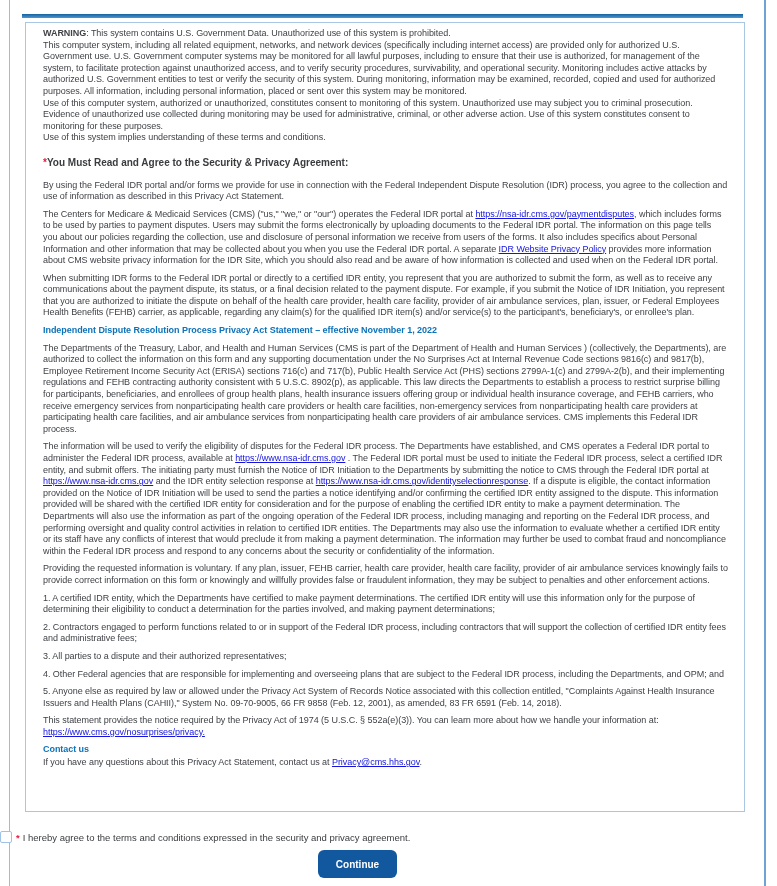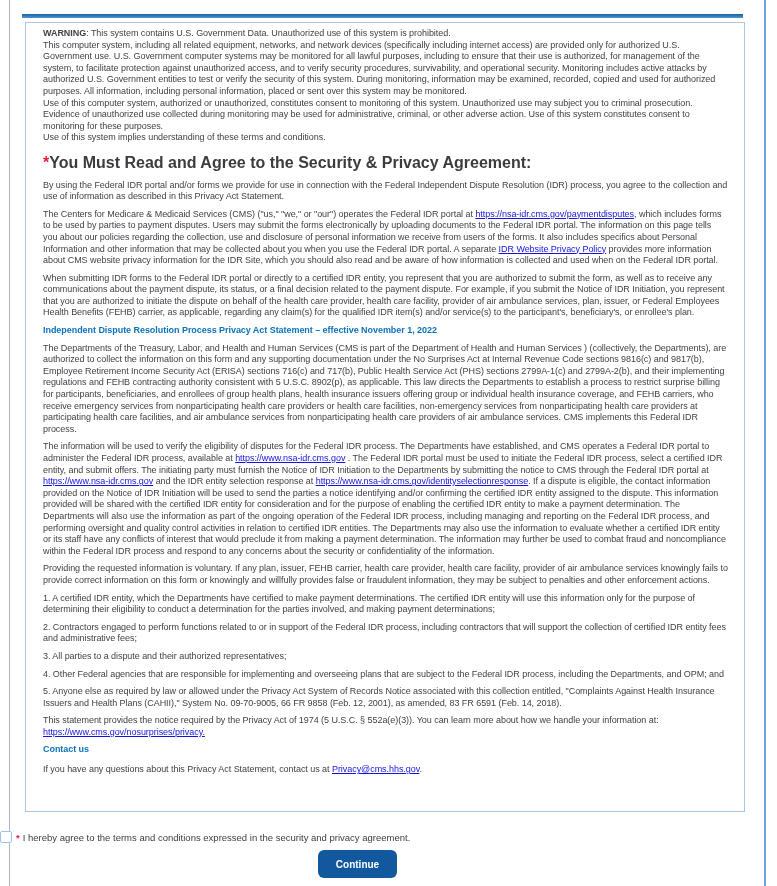--- a/index.html
+++ b/index.html
@@ -8,22 +8,22 @@
   .edge-left{position:absolute;left:9px;top:0;bottom:0;width:1px;background:#a9b8cc;}
   .edge-right{position:absolute;left:764px;top:0;bottom:0;width:2px;background:#6fa3d6;}
   .top-bar{position:absolute;left:22px;top:14px;width:721px;height:4px;
            background:linear-gradient(#14629f,#4e97d3);}
   .agreement-box{position:absolute;left:25px;top:22px;width:720px;height:790px;
                  box-sizing:border-box;border:1px solid #a9c6e2;background:#fff;
                  padding:5px 16px 8px 17px;overflow:hidden;
                  color:#404247;font-size:9px;line-height:11.6px;letter-spacing:-0.05px;}
   .blk{margin:6px 0 0 0;}
   .blk:first-child{margin-top:0;}
-  .blk.tight{margin-top:8px;}
-  .blk.heading{margin:13px 0 11px 0;font-weight:bold;font-size:16px;
+  .blk.tight{margin-top:1px;}
+  .blk.heading{margin:13px 0 11px 0;font-weight:bold;font-size:10px;
                letter-spacing:0;color:#3b3c3f;}
   .blk.subheading{color:#0d72b9;font-weight:bold;}
   .b{font-weight:bold;}
   .req{color:#e31c3d;font-weight:bold;}
   a.lnk{color:#1414dd;text-decoration:underline;cursor:pointer;}
   .consent-row{position:absolute;left:0;top:831px;width:722px;text-align:left;
                font-size:9.5px;color:#3b3c3f;line-height:14px;white-space:nowrap;}
   .checkbox{display:inline-block;width:12px;height:12px;box-sizing:border-box;
             border:1px solid #9ec3e6;border-radius:2px;background:#fff;
             vertical-align:-2px;margin-right:4px;cursor:pointer;}

